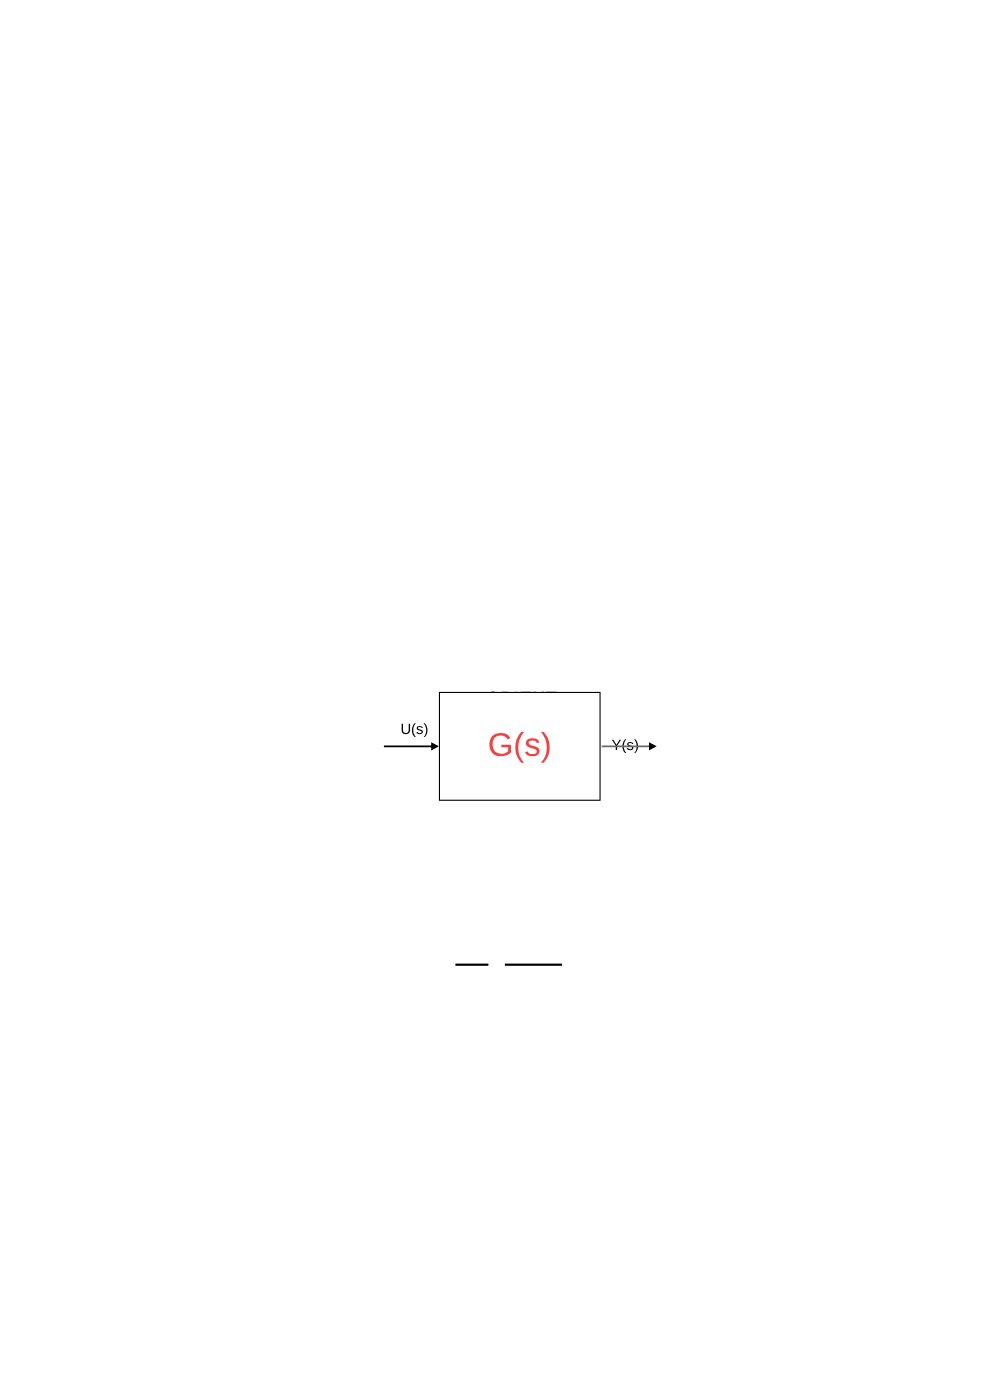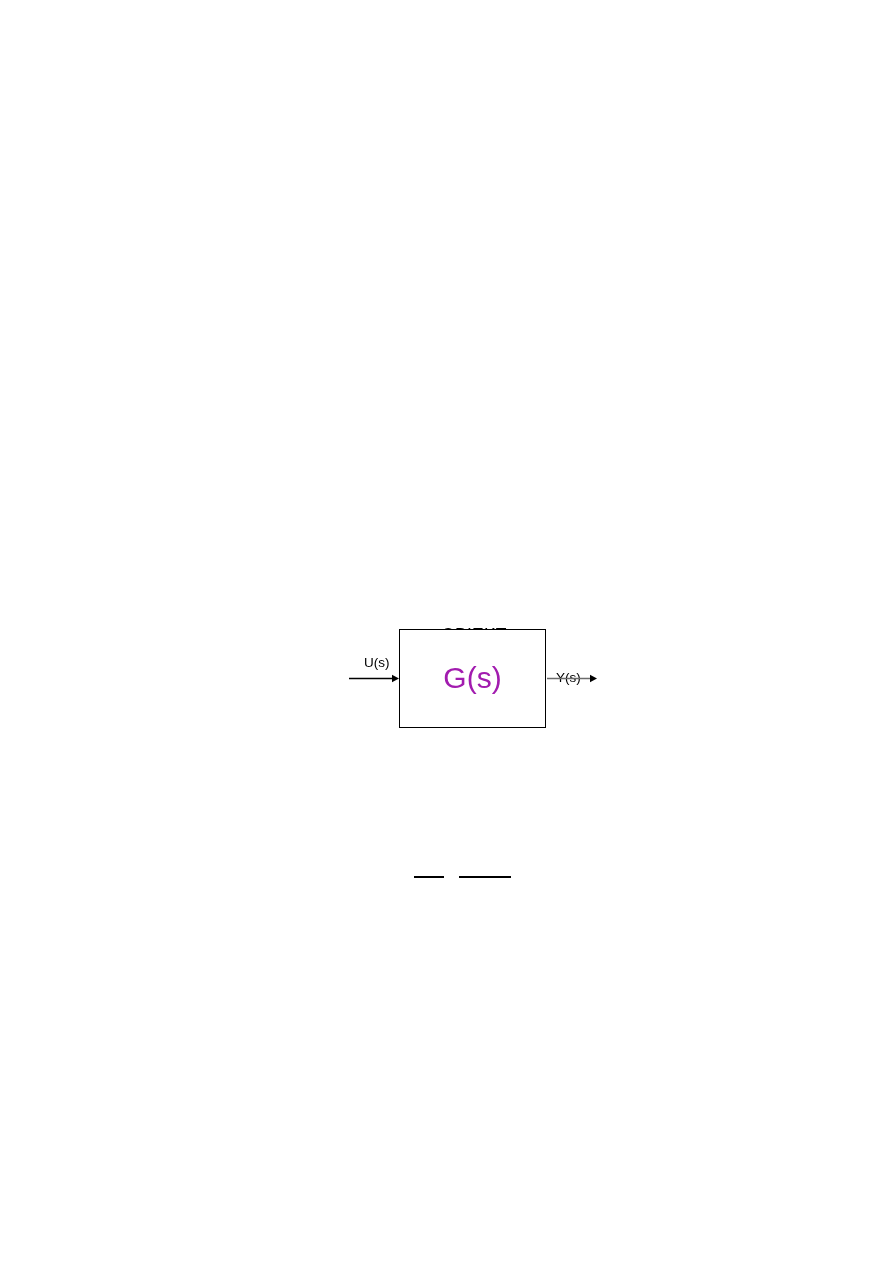--- a/index.html
+++ b/index.html
@@ -61,21 +61,21 @@
     position: absolute;
     left: 0;
     top: 0;
     width: 100%;
     height: 100%;
     display: flex;
     align-items: center;
     justify-content: center;
     font-size: 30px;
     line-height: 1;
-    color: #a21caf;
+    color: #ef4444;
     padding-bottom: 2px;
     box-sizing: border-box;
   }
 
   
   .signal-arrow {
     position: absolute;
   }
   .signal-arrow svg {
     display: block;

